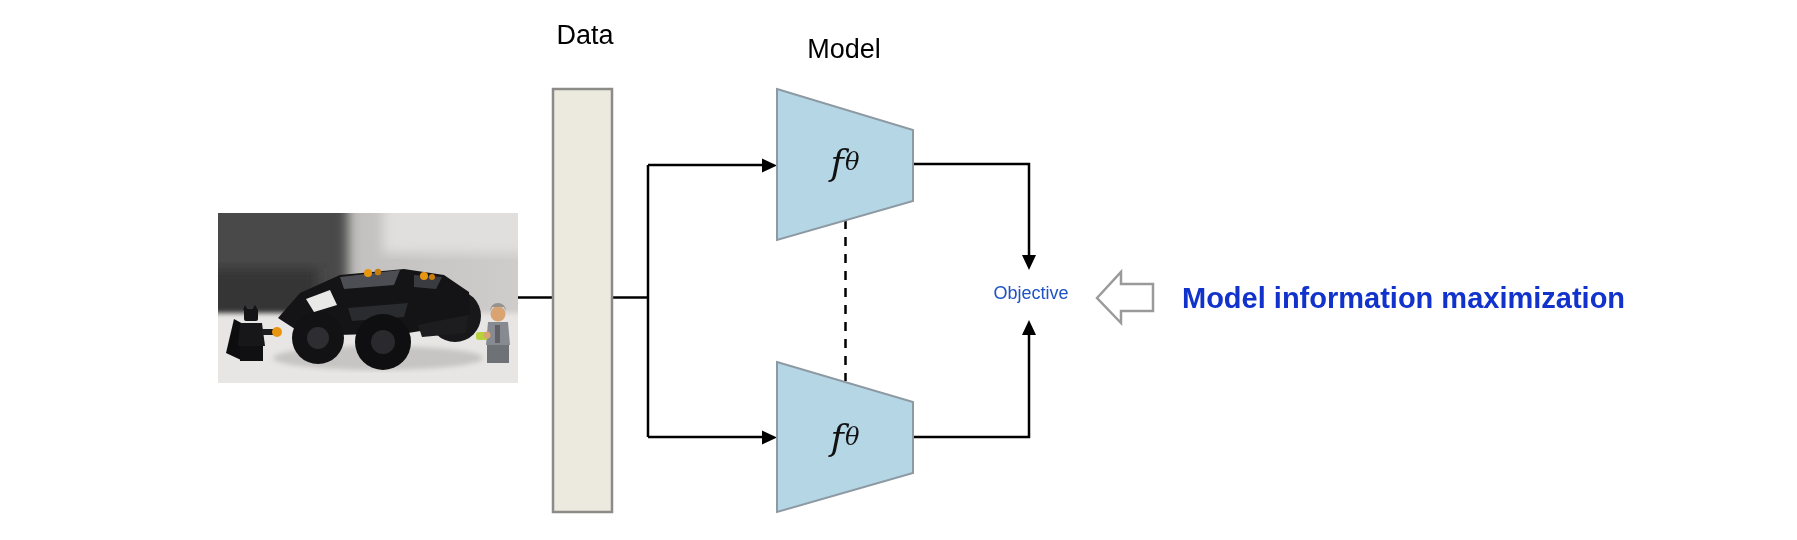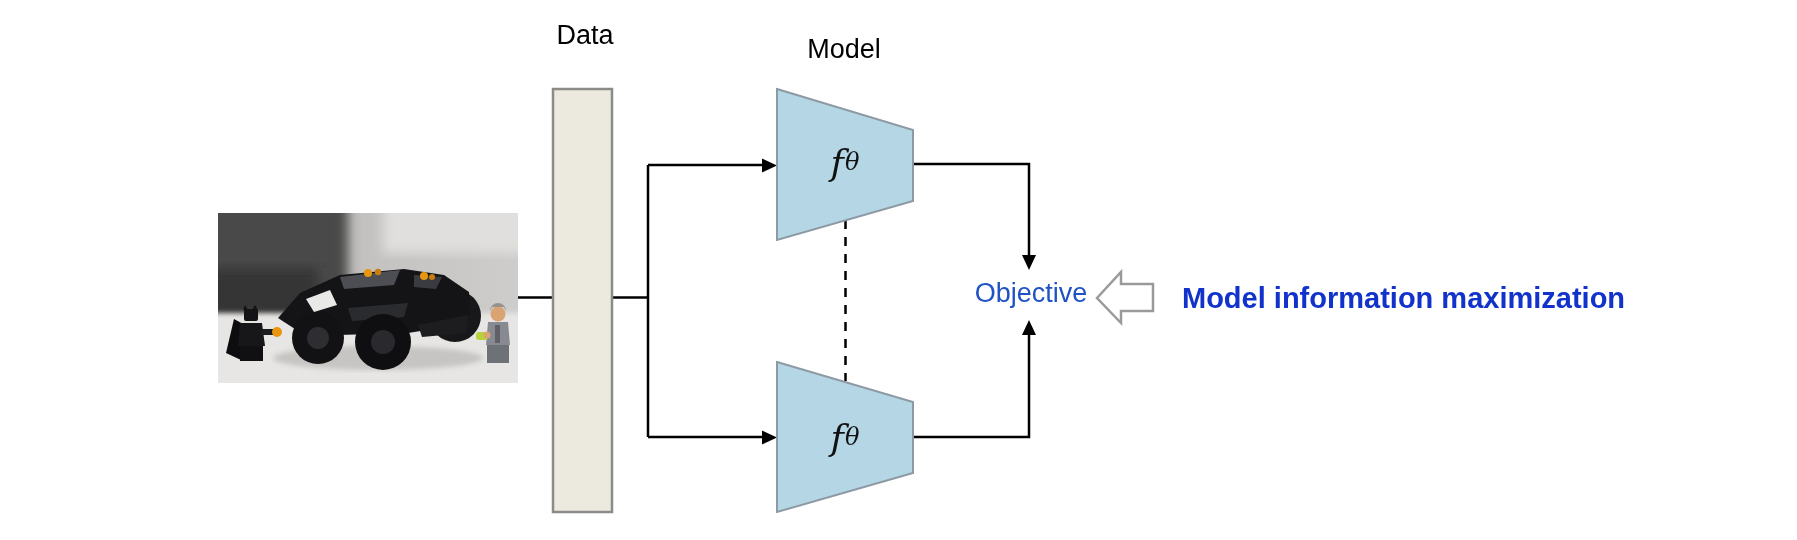--- a/index.html
+++ b/index.html
@@ -34,21 +34,21 @@
     color: #111111;
   }
   .encoder-label sub {
     font-size: 24px;
     line-height: 0;
     vertical-align: -8px;
     margin-left: 1px;
   }
   #objective-label {
     position: absolute;
-    font-size: 27px;
+    font-size: 18px;
     line-height: 30px;
     white-space: nowrap;
     transform: translateX(-50%);
   }
   #annotation-label {
     position: absolute;
     font-weight: bold;
     font-size: 29px;
     line-height: 34px;
     white-space: nowrap;

